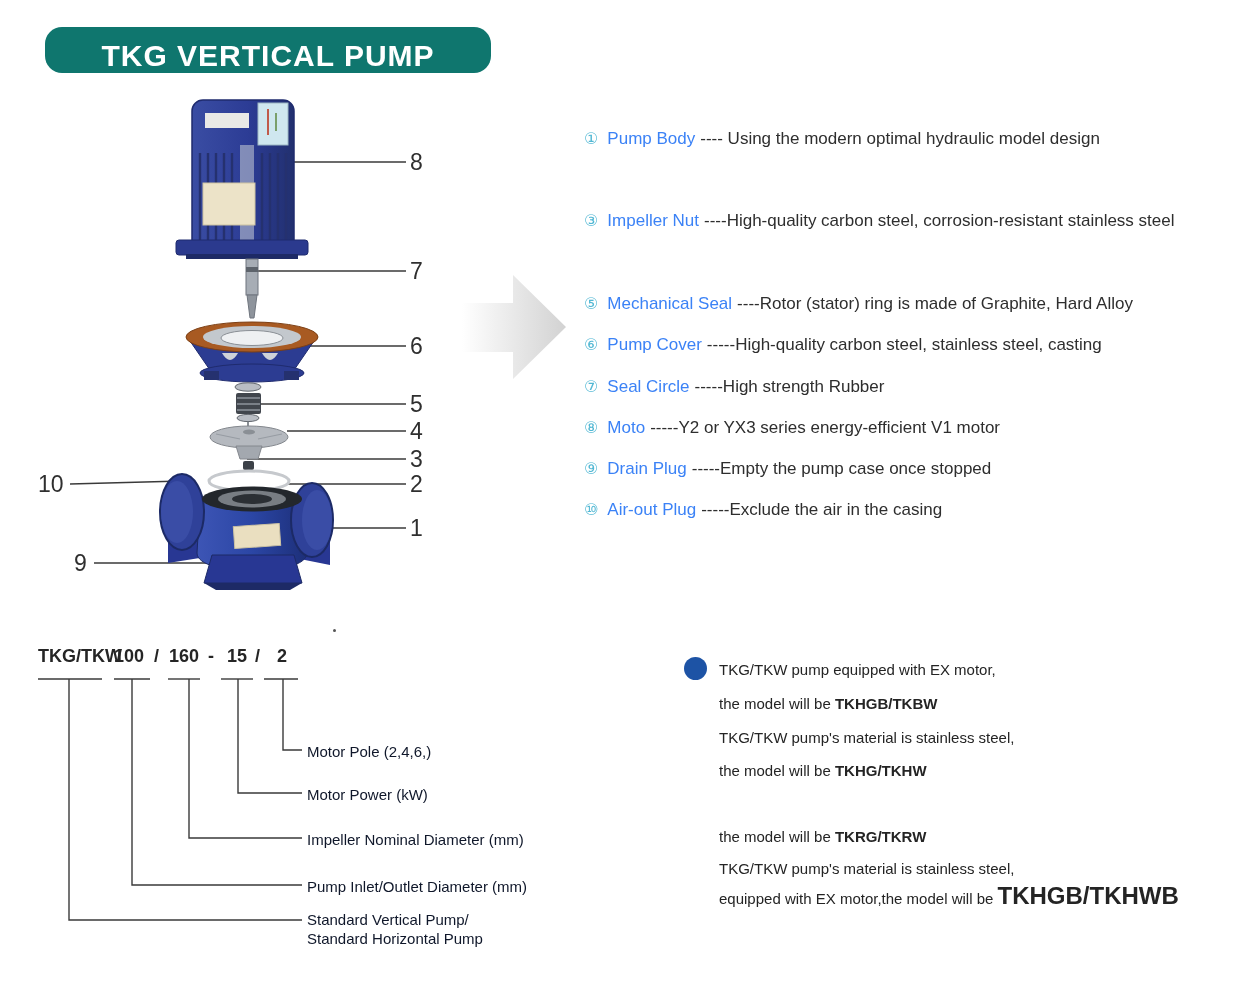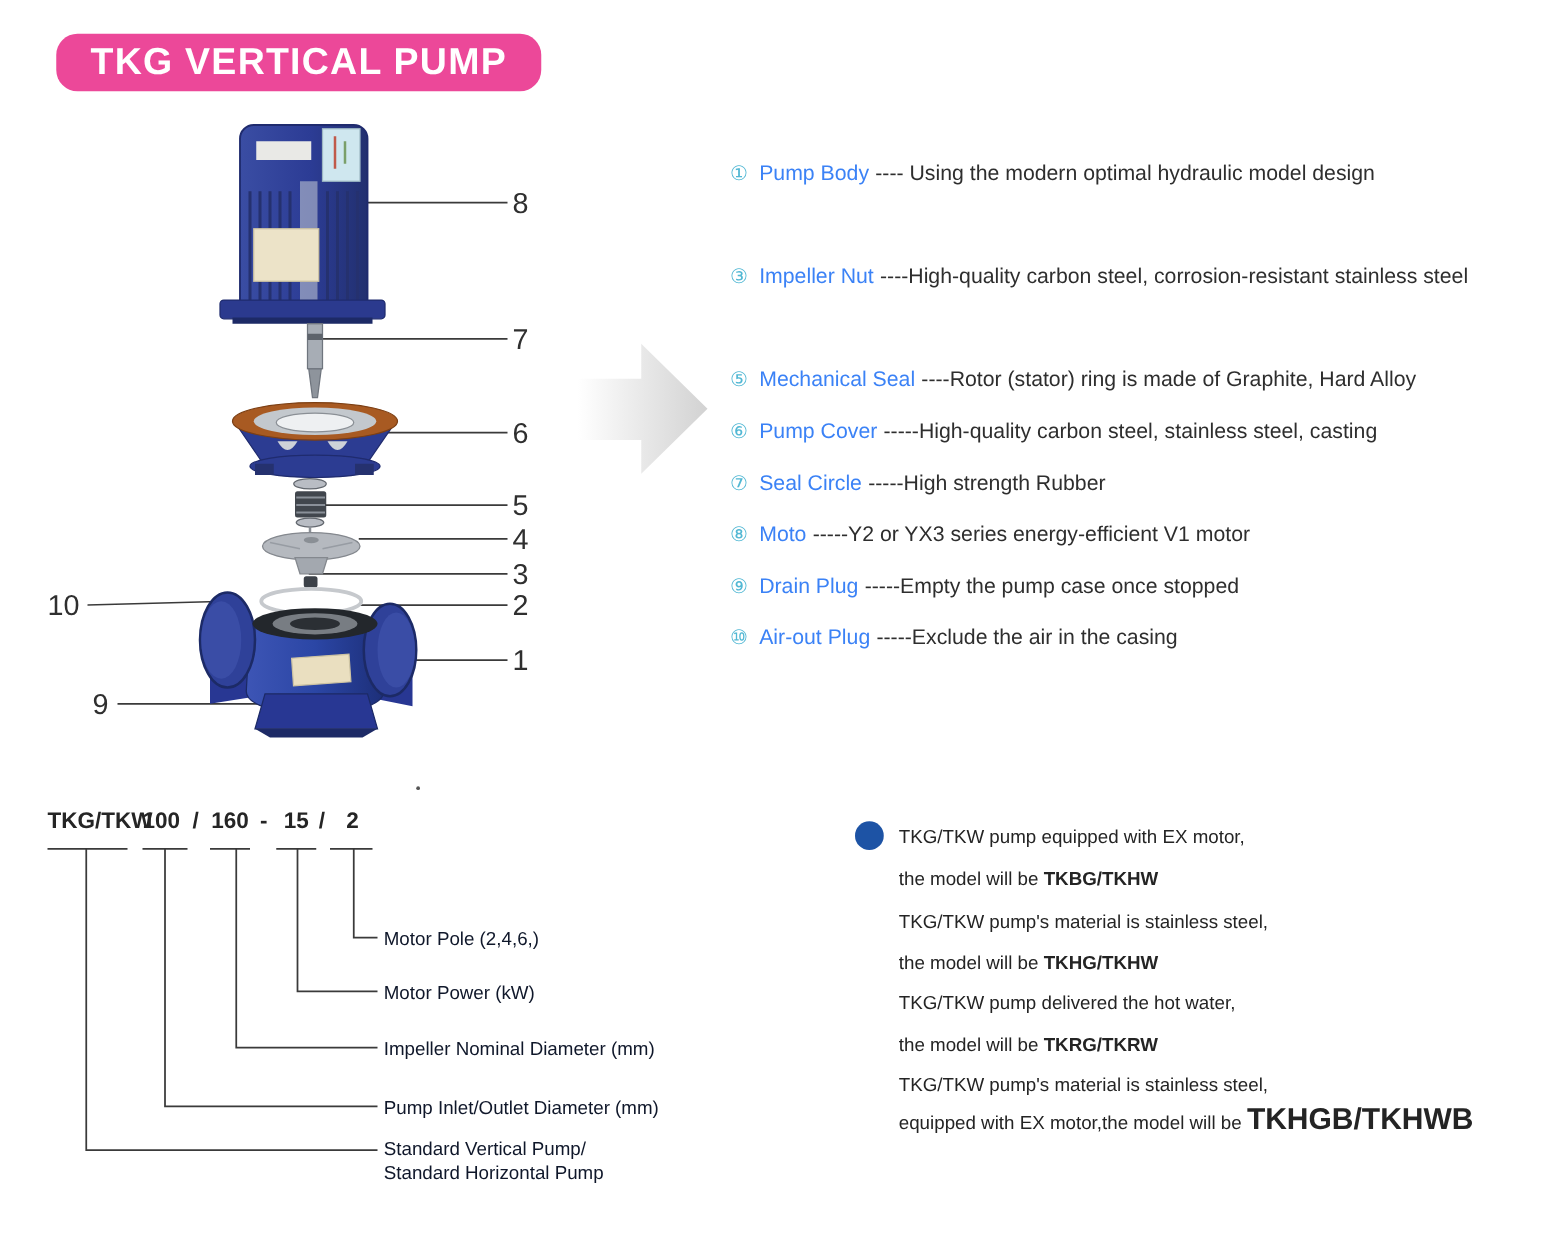--- a/index.html
+++ b/index.html
@@ -2,23 +2,23 @@
 <html><head>
 <meta charset="utf-8">
 <style>
   html,body{margin:0;padding:0;background:#ffffff;}
   .page{
     position:relative;width:1234px;height:1000px;background:#ffffff;overflow:hidden;
     font-family:"Liberation Sans", sans-serif;color:#2b2b2b;
   }
   
   .banner{
-    position:absolute;left:45px;top:27px;width:388px;height:46px;
-    background:#ec4899;border-radius:17px;
-    display:flex;align-items:center;justify-content:center;
+    position:absolute;left:45px;top:27px;width:446px;height:46px;
+    background:#0f766e;border-radius:17px;
+    display:flex;align-items:flex-end;justify-content:center;
   }
   .banner-text{
     color:#ffffff;font-size:30px;font-weight:bold;letter-spacing:1px;white-space:nowrap;
   }
   
   .pump-svg{position:absolute;left:0;top:85px;}
   .model-svg{position:absolute;left:0;top:620px;}
   
   .callout{
     position:absolute;font-size:23px;color:#2f2f2f;line-height:26px;white-space:nowrap;
@@ -227,21 +227,20 @@
   </svg>
 
   <span class="model-label" style="top:742px;">Motor Pole (2,4,6,)</span>
   <span class="model-label" style="top:785px;">Motor Power  (kW)</span>
   <span class="model-label" style="top:830px;">Impeller Nominal Diameter (mm)</span>
   <span class="model-label" style="top:877px;">Pump Inlet/Outlet Diameter (mm)</span>
   <span class="model-label" style="top:910px;"><span>Standard Vertical Pump/</span><br><span>Standard  Horizontal Pump</span></span>
 
   <div class="note-bullet"></div>
   <div class="note-line" style="top:660px;text-align:right;"><span>TKG/TKW pump equipped with EX motor,</span><span class="note-code"></span></div>
-  <div class="note-line" style="top:694px;"><span>the model will be </span><span class="note-code">TKBG/TKHW</span></div>
+  <div class="note-line" style="top:694px;"><span>the model will be </span><span class="note-code">TKHGB/TKBW</span></div>
   <div class="note-line" style="top:728px;"><span>TKG/TKW pump's material is stainless steel,</span><span class="note-code"></span></div>
   <div class="note-line" style="top:761px;"><span>the model will be </span><span class="note-code">TKHG/TKHW</span></div>
-  <div class="note-line" style="top:793px;"><span>TKG/TKW pump delivered the hot water,</span><span class="note-code"></span></div>
   <div class="note-line" style="top:827px;"><span>the model will be </span><span class="note-code">TKRG/TKRW</span></div>
   <div class="note-line" style="top:859px;"><span>TKG/TKW pump's material is stainless steel,</span><span class="note-code"></span></div>
   <div class="note-line" style="top:886px;"><span>equipped with EX motor,the model will be </span><span class="note-code-big">TKHGB/TKHWB</span></div>
 
 </div>
 
 </body></html>

